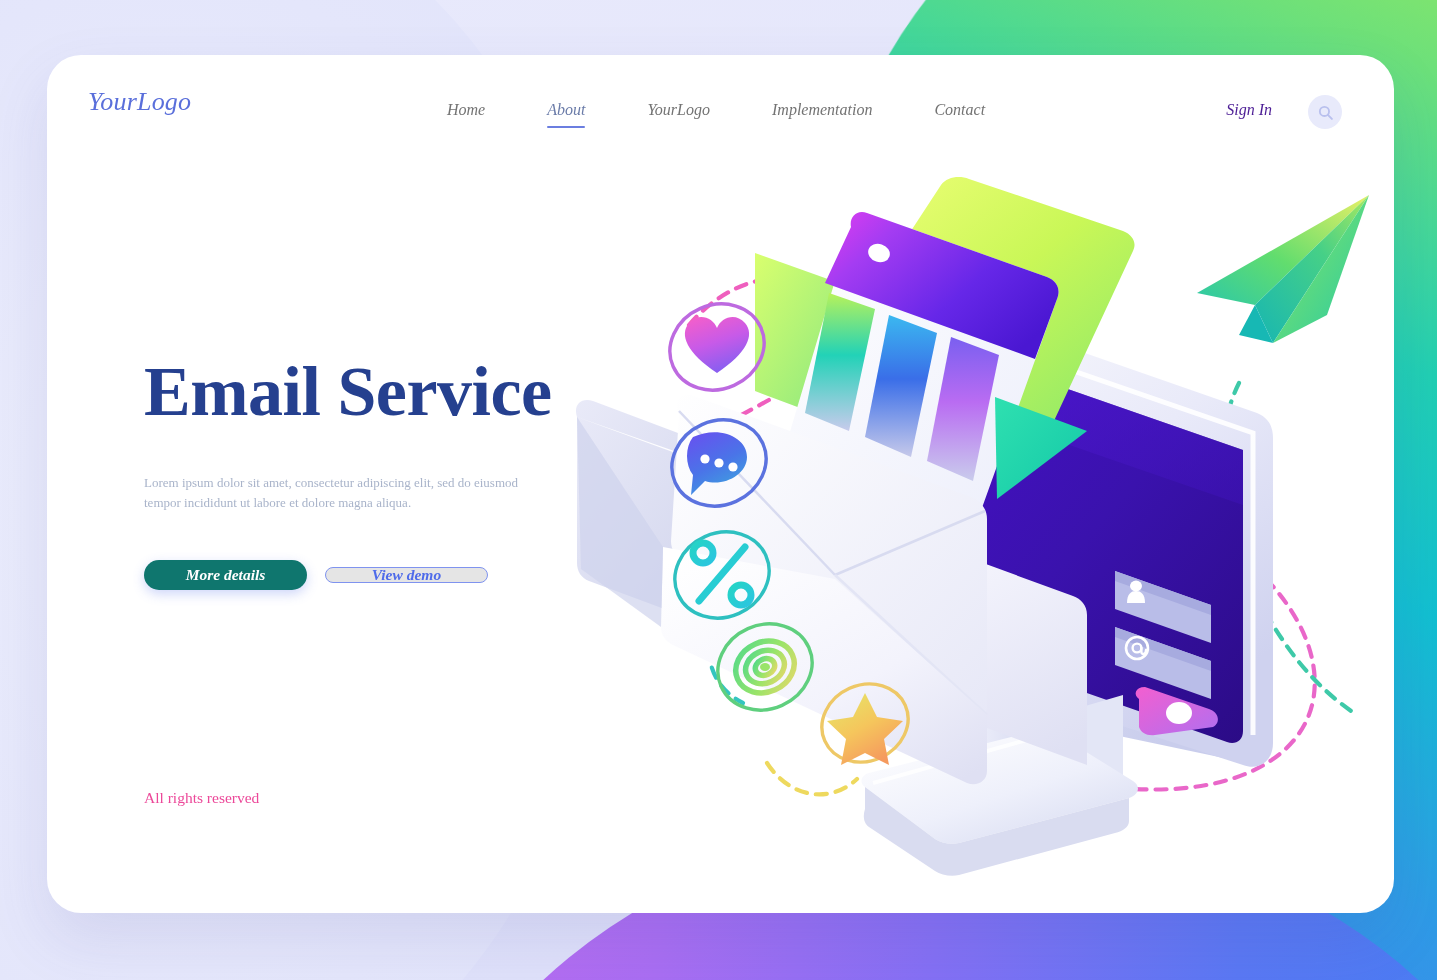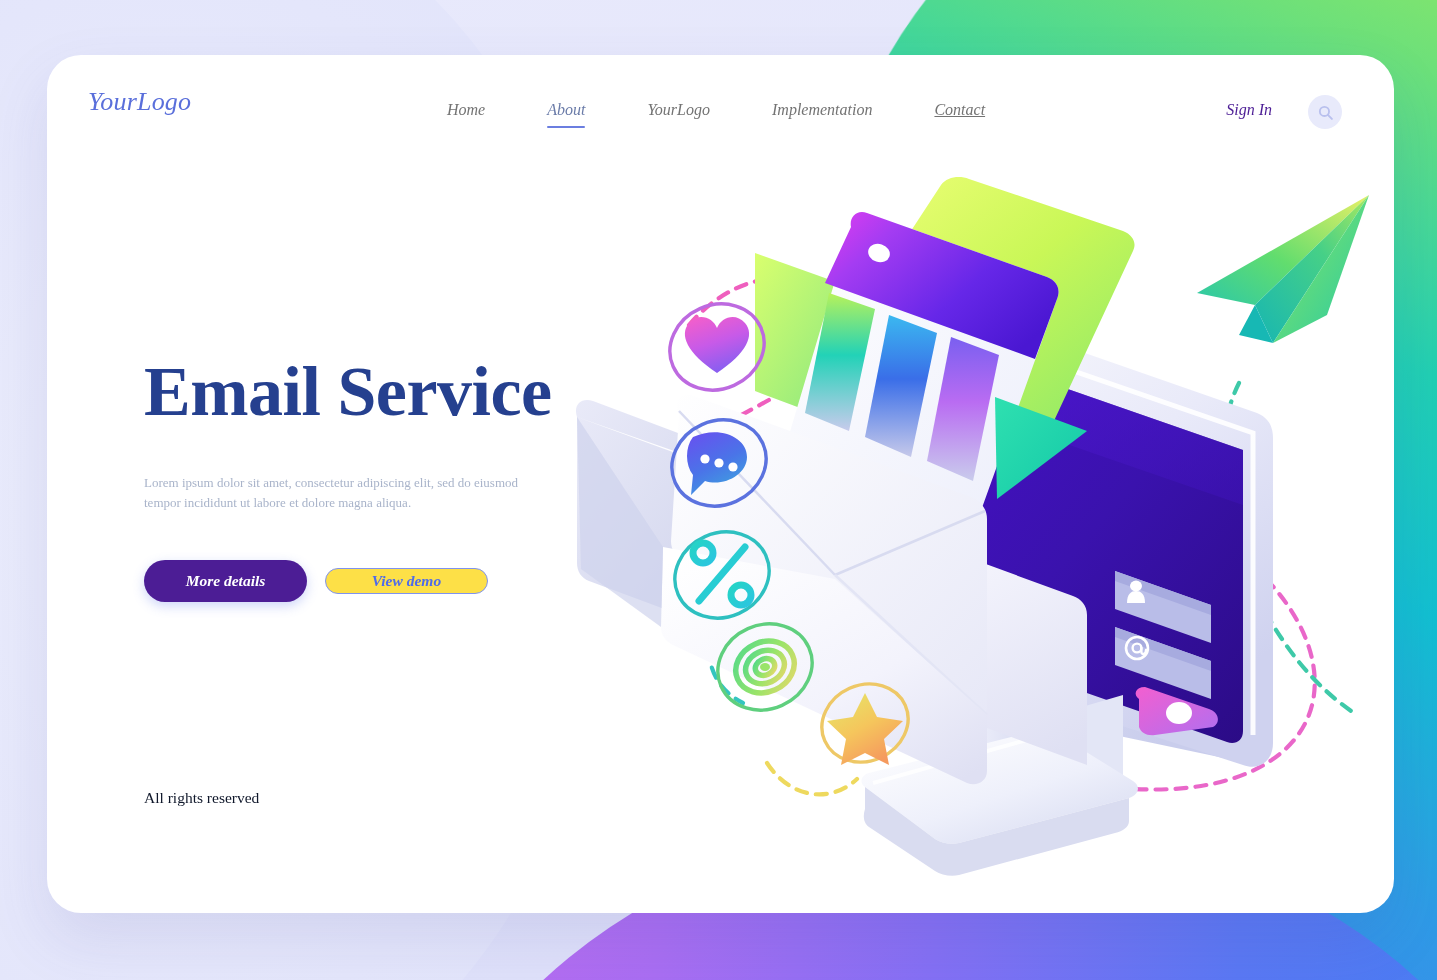--- a/index.html
+++ b/index.html
@@ -63,21 +63,21 @@
   }
   .nav {
     position: absolute; left: 400px; top: 42px;
     display: flex; align-items: center; gap: 0;
   }
   .nav-item {
     font-size: 16px; font-style: italic; color: #737373;
     padding: 4px 0; margin-right: 62px; position: relative;
     white-space: nowrap; cursor: pointer;
   }
-  .nav-item:last-child { margin-right: 8px; text-decoration: underline; }
+  .nav-item:last-child { margin-right: 8px; }
   .nav-item.active { color: #6a7ba8; text-align: center; }
   .nav-item.active::after {
     content: ""; position: absolute;
     left: 0; right: 0; bottom: -5px; height: 2px;
     background: #6b7ee0; border-radius: 2px;
   }
   .signin {
     position: absolute; right: 122px; top: 46px;
     font-size: 16px; font-style: italic; color: #4c1d95; cursor: pointer;
   }
@@ -100,30 +100,30 @@
     margin-top: 44px; font-size: 13px; line-height: 1.52;
     color: #a9b4ca; max-width: 380px;
   }
   .btn-row { margin-top: 47px; display: flex; align-items: center; gap: 18px; }
   .btn {
     font-size: 15.5px; font-style: italic; font-weight: bold;
     border-radius: 30px; cursor: pointer; text-align: center;
     display: flex; align-items: center; justify-content: center;
   }
   .btn-primary {
-    width: 163px; height: 42px; background: #4c1d95; color: #ffffff;
+    width: 163px; height: 30px; background: #0f766e; color: #ffffff;
     border: none; box-shadow: 0 4px 12px rgba(78,107,234,0.28);
   }
   .btn-secondary {
-    width: 163px; height: 26px; background: #fde047; color: #4e6bea;
+    width: 163px; height: 16px; background: #e5e5e5; color: #4e6bea;
     border: 1.6px solid #7f93ef;
   }
   .footnote {
     position: absolute; left: 97px; top: 734px;
-    font-size: 15.5px; color: #0f172a;
+    font-size: 15.5px; color: #ec4899;
   }
 
   
   .illus { position: absolute; left: 520px; top: 120px; width: 780px; height: 730px; }
   .illus svg { width: 100%; height: 100%; display: block; overflow: visible; }
 </style>
 </head>
 <body>
 
 <div class="bg-root">

